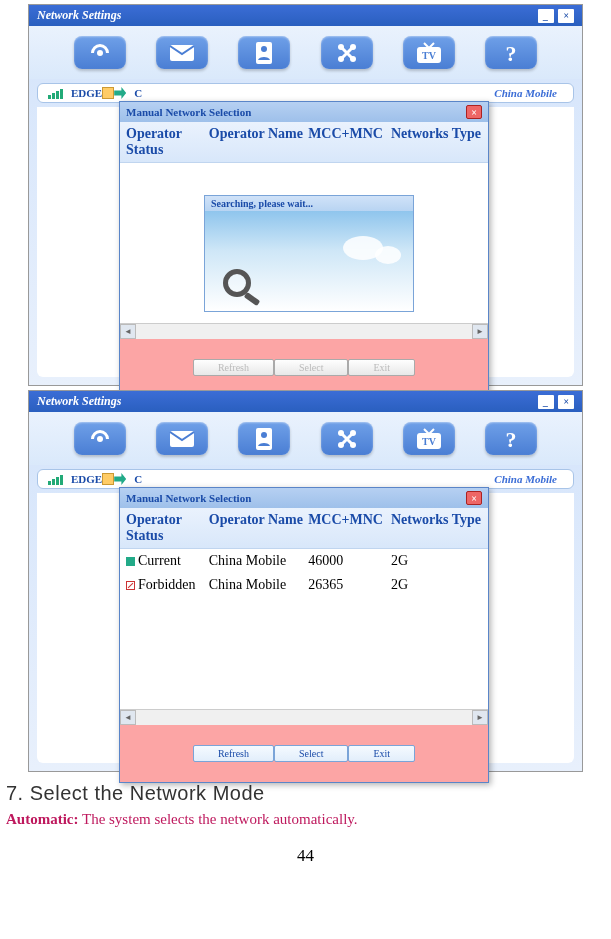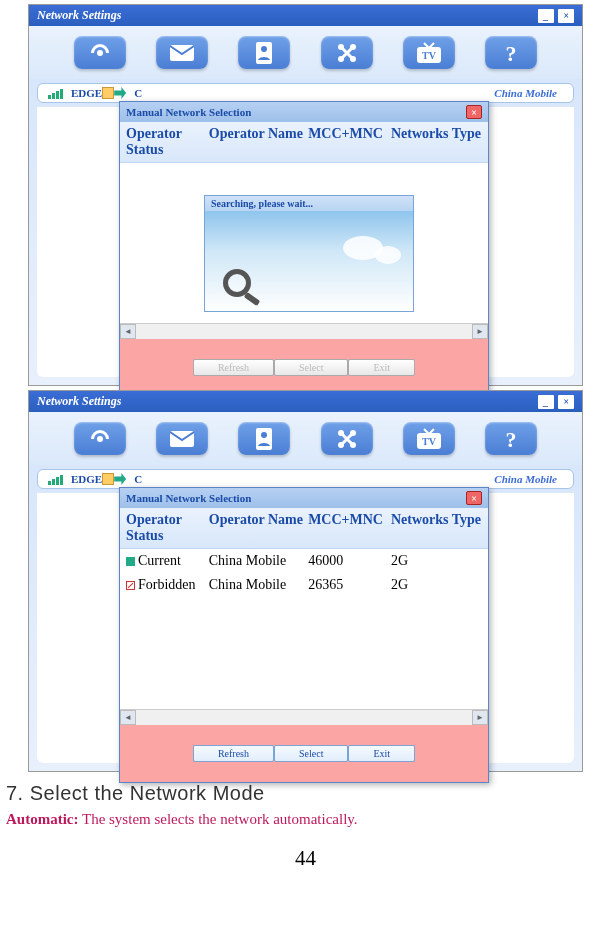--- a/index.html
+++ b/index.html
@@ -199,21 +199,21 @@
     }
     p.doc-text {
       font-family: "Times New Roman", serif;
       font-size: 15px;
       margin: 0 6px 8px;
       color: #be185d;
     }
     .page-num {
       text-align: center;
       font-family: "Times New Roman", serif;
-      font-size: 21px;
+      font-size: 17px;
       margin: 18px 0 6px;
     }
     .carrier {
       font-style: italic;
       font-weight: bold;
       color: #3b6dd6;
       margin-left: auto;
       padding-right: 6px;
     }
     .mini-icon { width:12px; height:12px; display:inline-block; }

